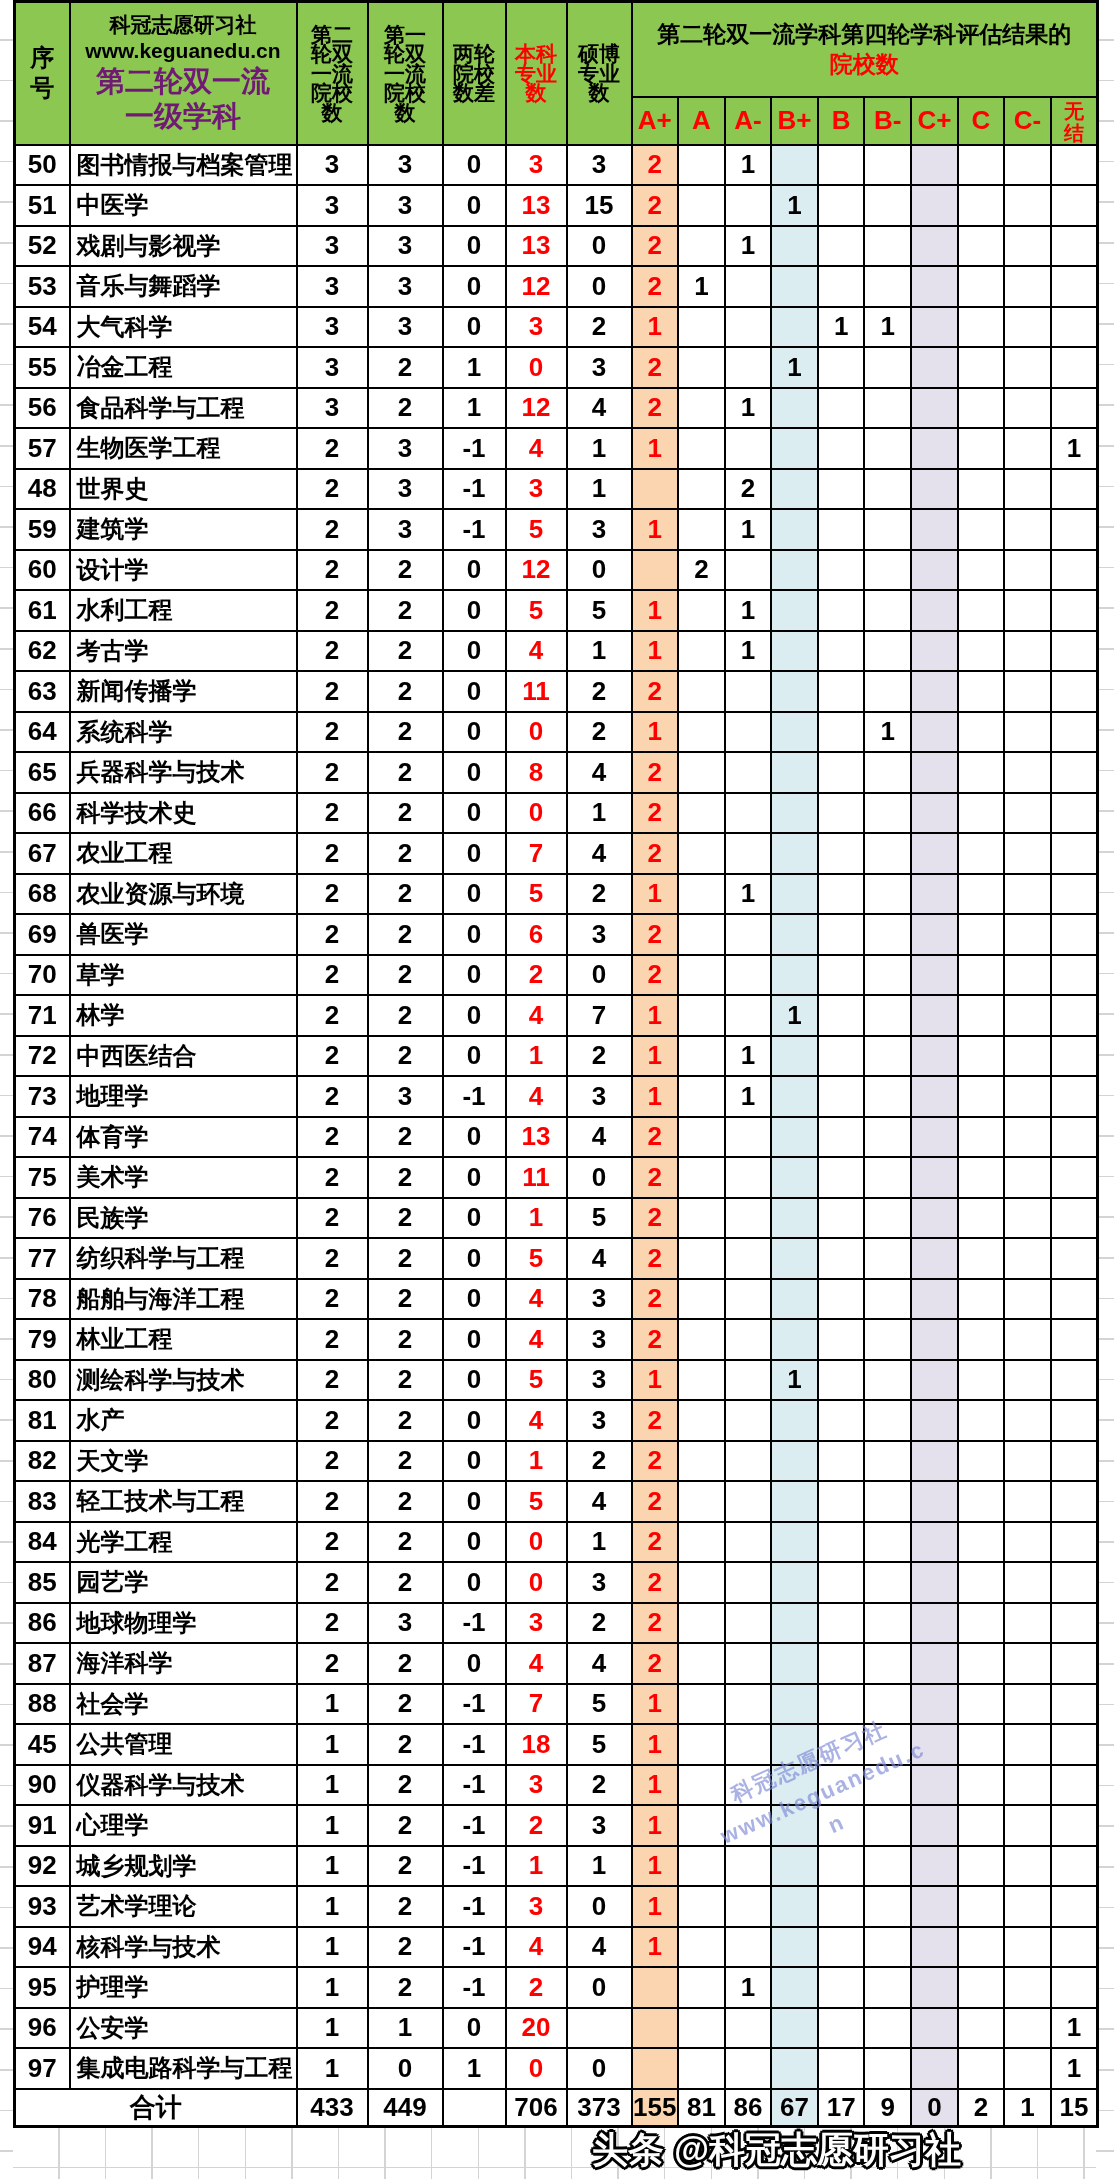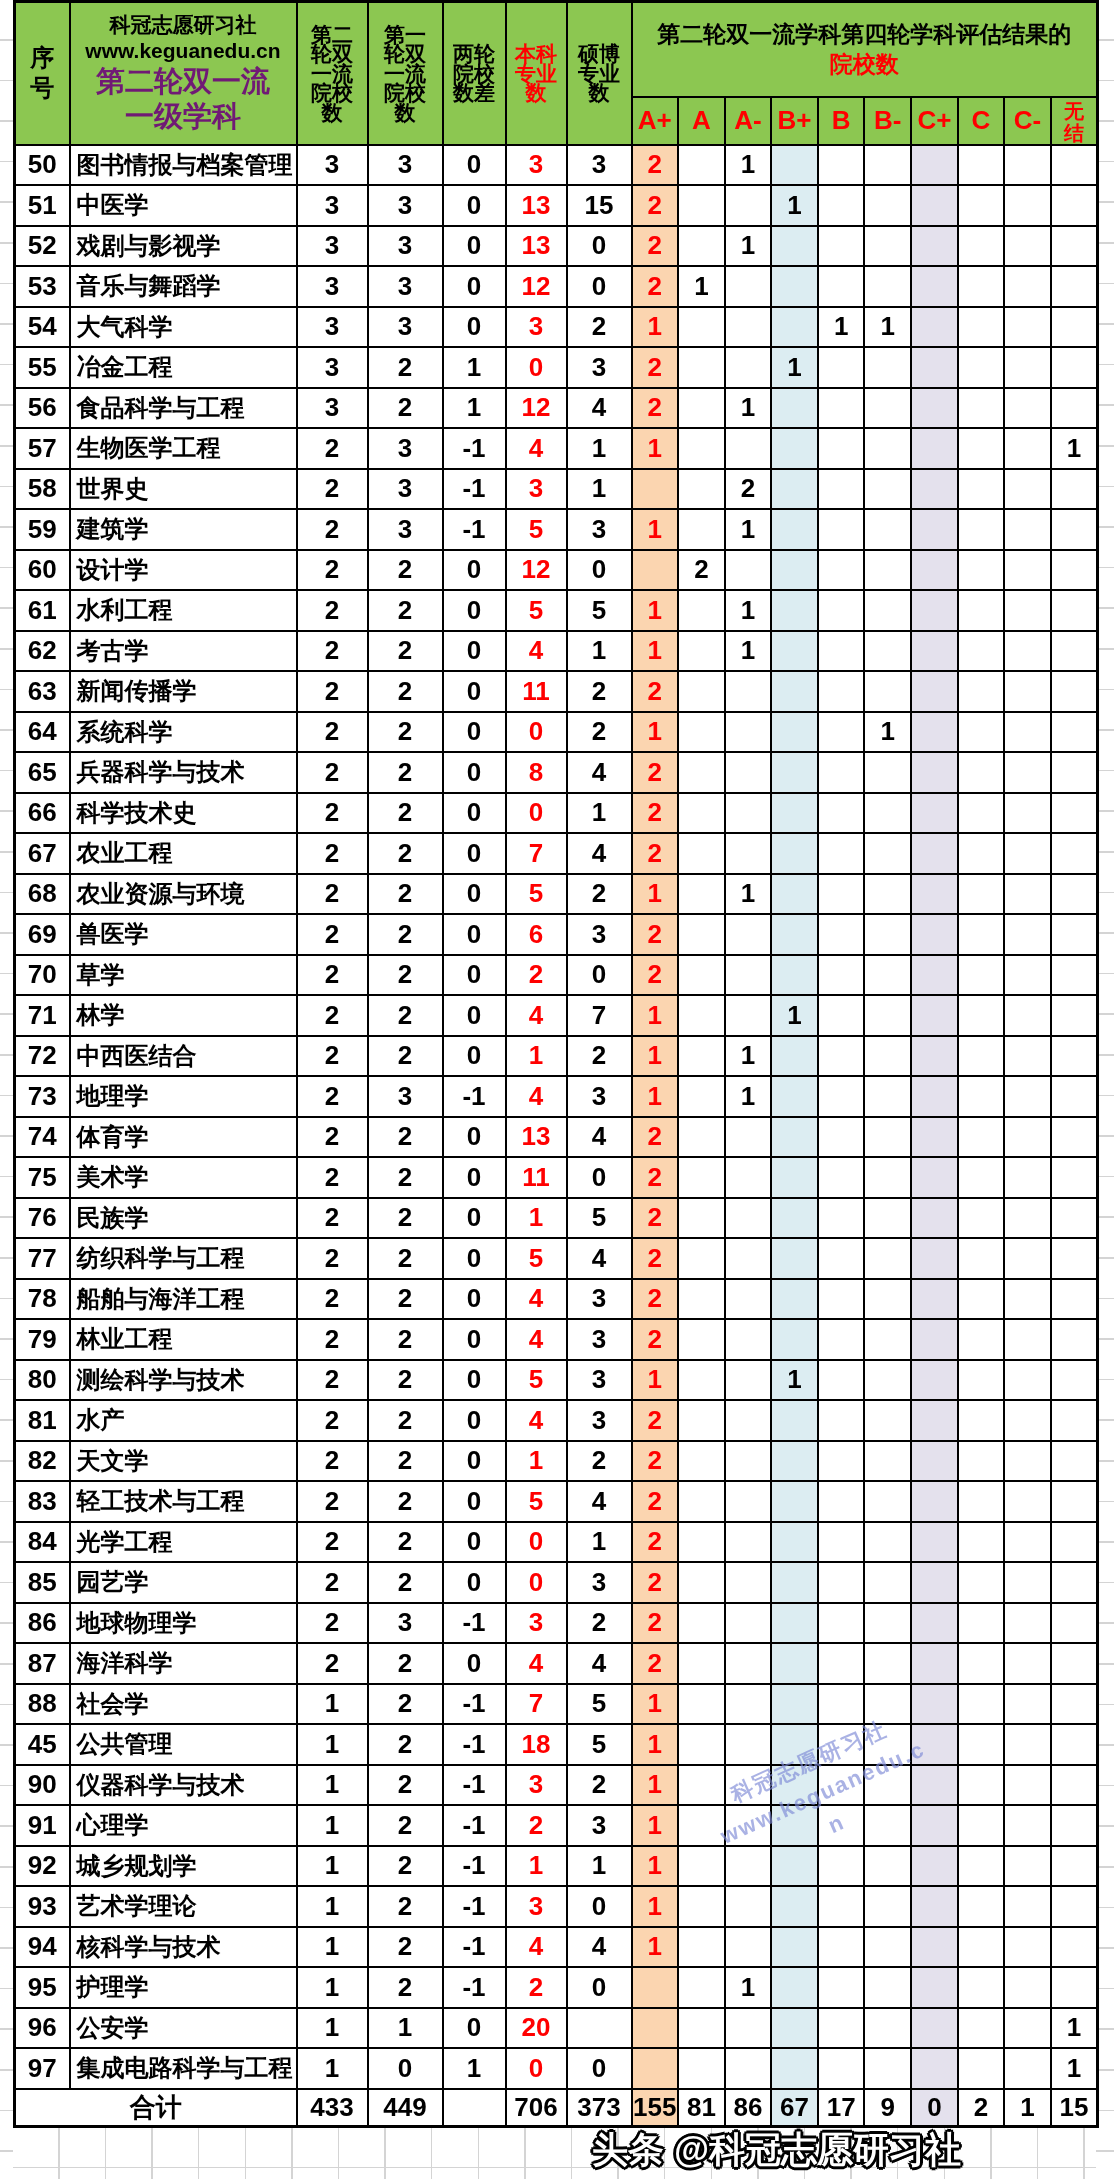--- a/index.html
+++ b/index.html
@@ -292,21 +292,21 @@
         <td></td>
         <td class="bplus"></td>
         <td></td>
         <td></td>
         <td class="cplus"></td>
         <td></td>
         <td></td>
         <td>1</td>
       </tr>
       <tr>
-        <td>58</td>
+        <td>48</td>
         <td class="name">世界史</td>
         <td>2</td>
         <td>3</td>
         <td>-1</td>
         <td class="red">3</td>
         <td>1</td>
         <td class="aplus red"></td>
         <td></td>
         <td>2</td>
         <td class="bplus"></td>

